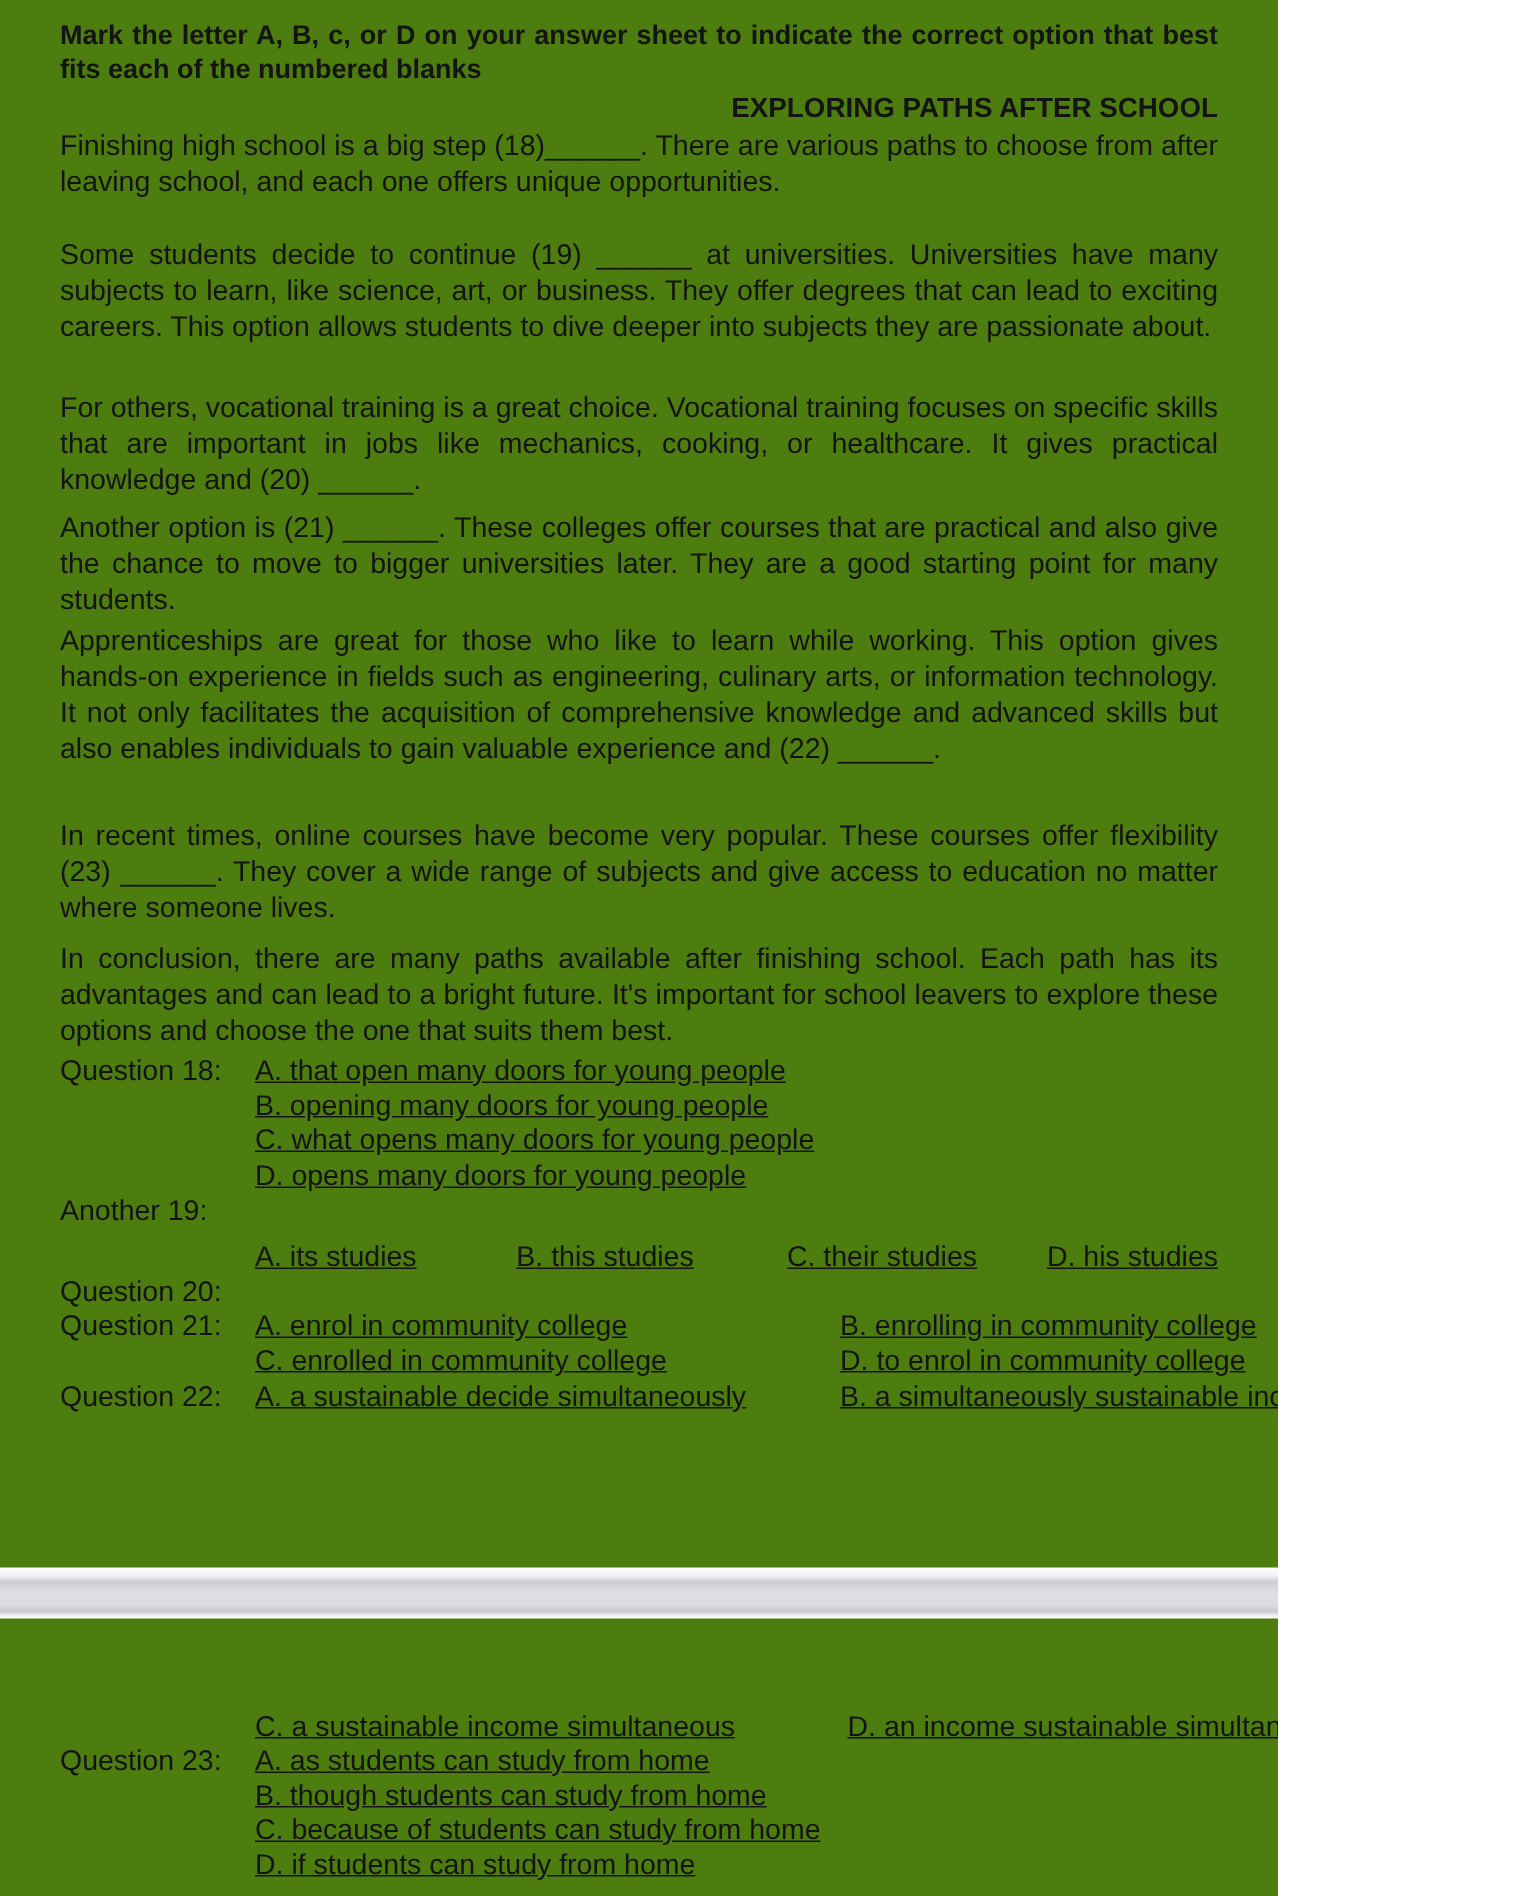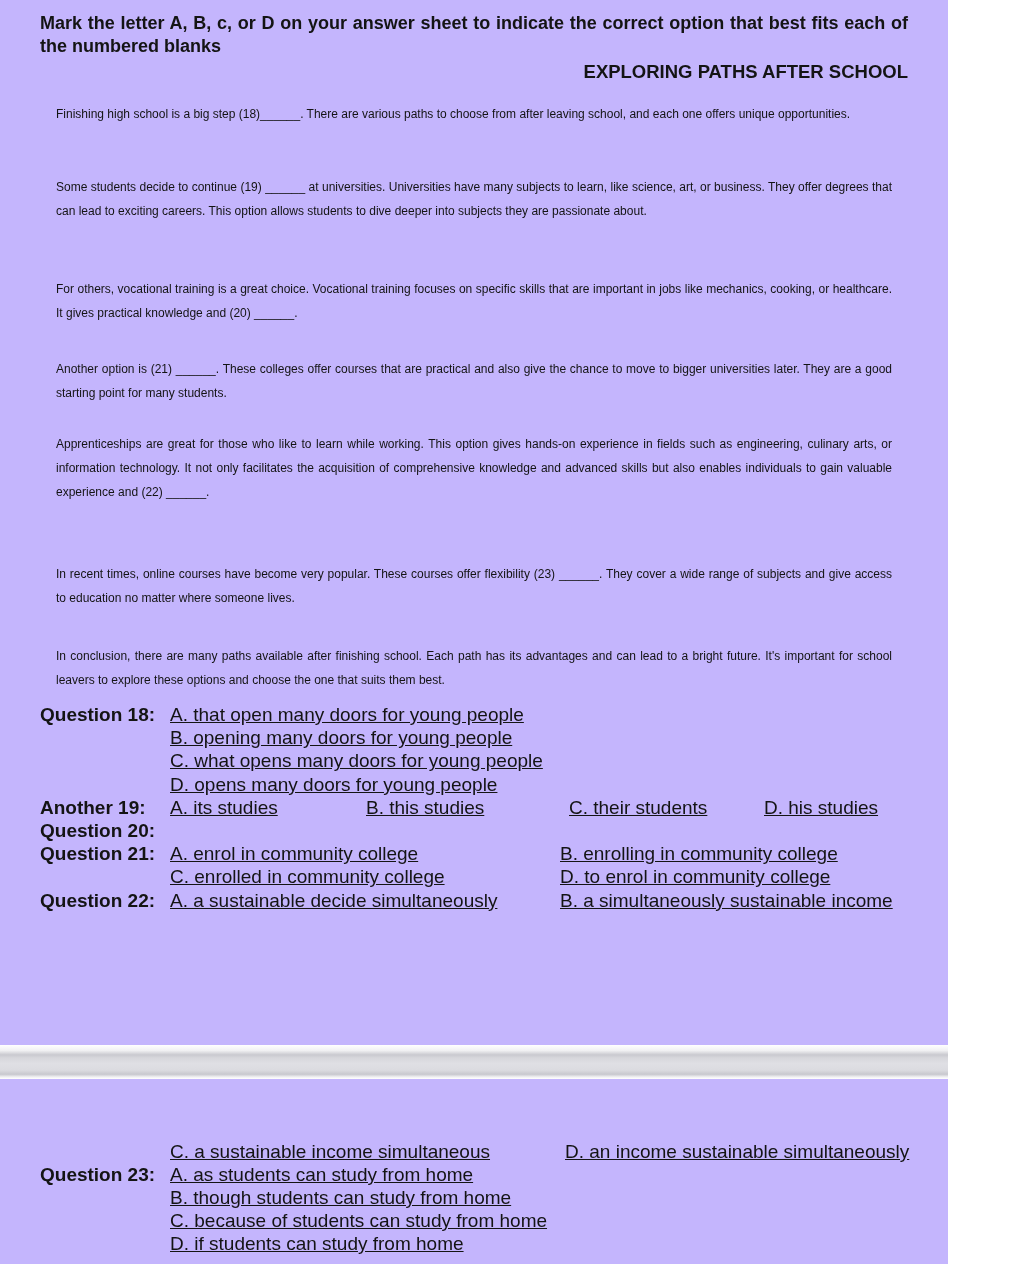--- a/index.html
+++ b/index.html
@@ -1,20 +1,20 @@
 <!DOCTYPE html>
 <html><head>
 <meta charset="utf-8">
 <style>
   html, body { margin: 0; padding: 0; background: #ffffff; }
   .screen {
     position: relative;
-    width: 948px;
+    width: 852px;
     height: 1264px;
-    background: #c4b5fd;
+    background: #4d7c0f;
     overflow: hidden;
     font-family: "Liberation Sans", sans-serif;
     color: #141414;
   }
   .sheet {
     position: absolute;
     left: 40px;
     right: 40px;
   }
   .abs { position: absolute; left: 0; right: 0; }
@@ -26,38 +26,38 @@
     line-height: 23px;
     text-align: justify;
   }
   .passage-title {
     font-weight: bold;
     font-size: 18.5px;
     line-height: 24px;
     text-align: right;
   }
   .para {
-    font-size: 12px;
+    font-size: 19px;
     line-height: 24px;
     text-align: justify;
-    margin: 16px;
+    margin: 0;
   }
   .questions {
     font-size: 19px;
     line-height: 23.2px;
   }
   .q-row { display: flex; align-items: flex-start; }
   .q-label {
     flex: 0 0 130px;
-    font-weight: bold;
+    font-weight: normal;
     white-space: nowrap;
   }
   .q-opts { flex: 1 1 auto; min-width: 0; text-decoration: underline; }
   .q-opt { white-space: nowrap; }
-  .cols4 { display: flex; }
+  .cols4 { display: flex; margin-top: 31px; }
   .cols4 .q-opt:nth-child(1) { width: 196px; }
   .cols4 .q-opt:nth-child(2) { width: 203px; }
   .cols4 .q-opt:nth-child(3) { width: 195px; }
   .cols2 { display: grid; grid-template-columns: 390px 1fr; }
   .spacer-label { flex: 0 0 130px; }
 
   .page-number {
     position: absolute;
     left: 0; right: 0;
     top: 981px;
@@ -113,21 +113,21 @@
           <div class="q-opt">C. what opens many doors for young people</div>
           <div class="q-opt">D. opens many doors for young people</div>
         </div>
       </div>
 
       <div class="q-row">
         <div class="q-label">Another 19:</div>
         <div class="q-opts cols4">
           <div class="q-opt">A. its studies</div>
           <div class="q-opt">B. this studies</div>
-          <div class="q-opt">C. their students</div>
+          <div class="q-opt">C. their studies</div>
           <div class="q-opt">D. his studies</div>
         </div>
       </div>
 
       <div class="q-row">
         <div class="q-label">Question 20:</div>
       </div>
 
       <div class="q-row">
         <div class="q-label">Question 21:</div>

